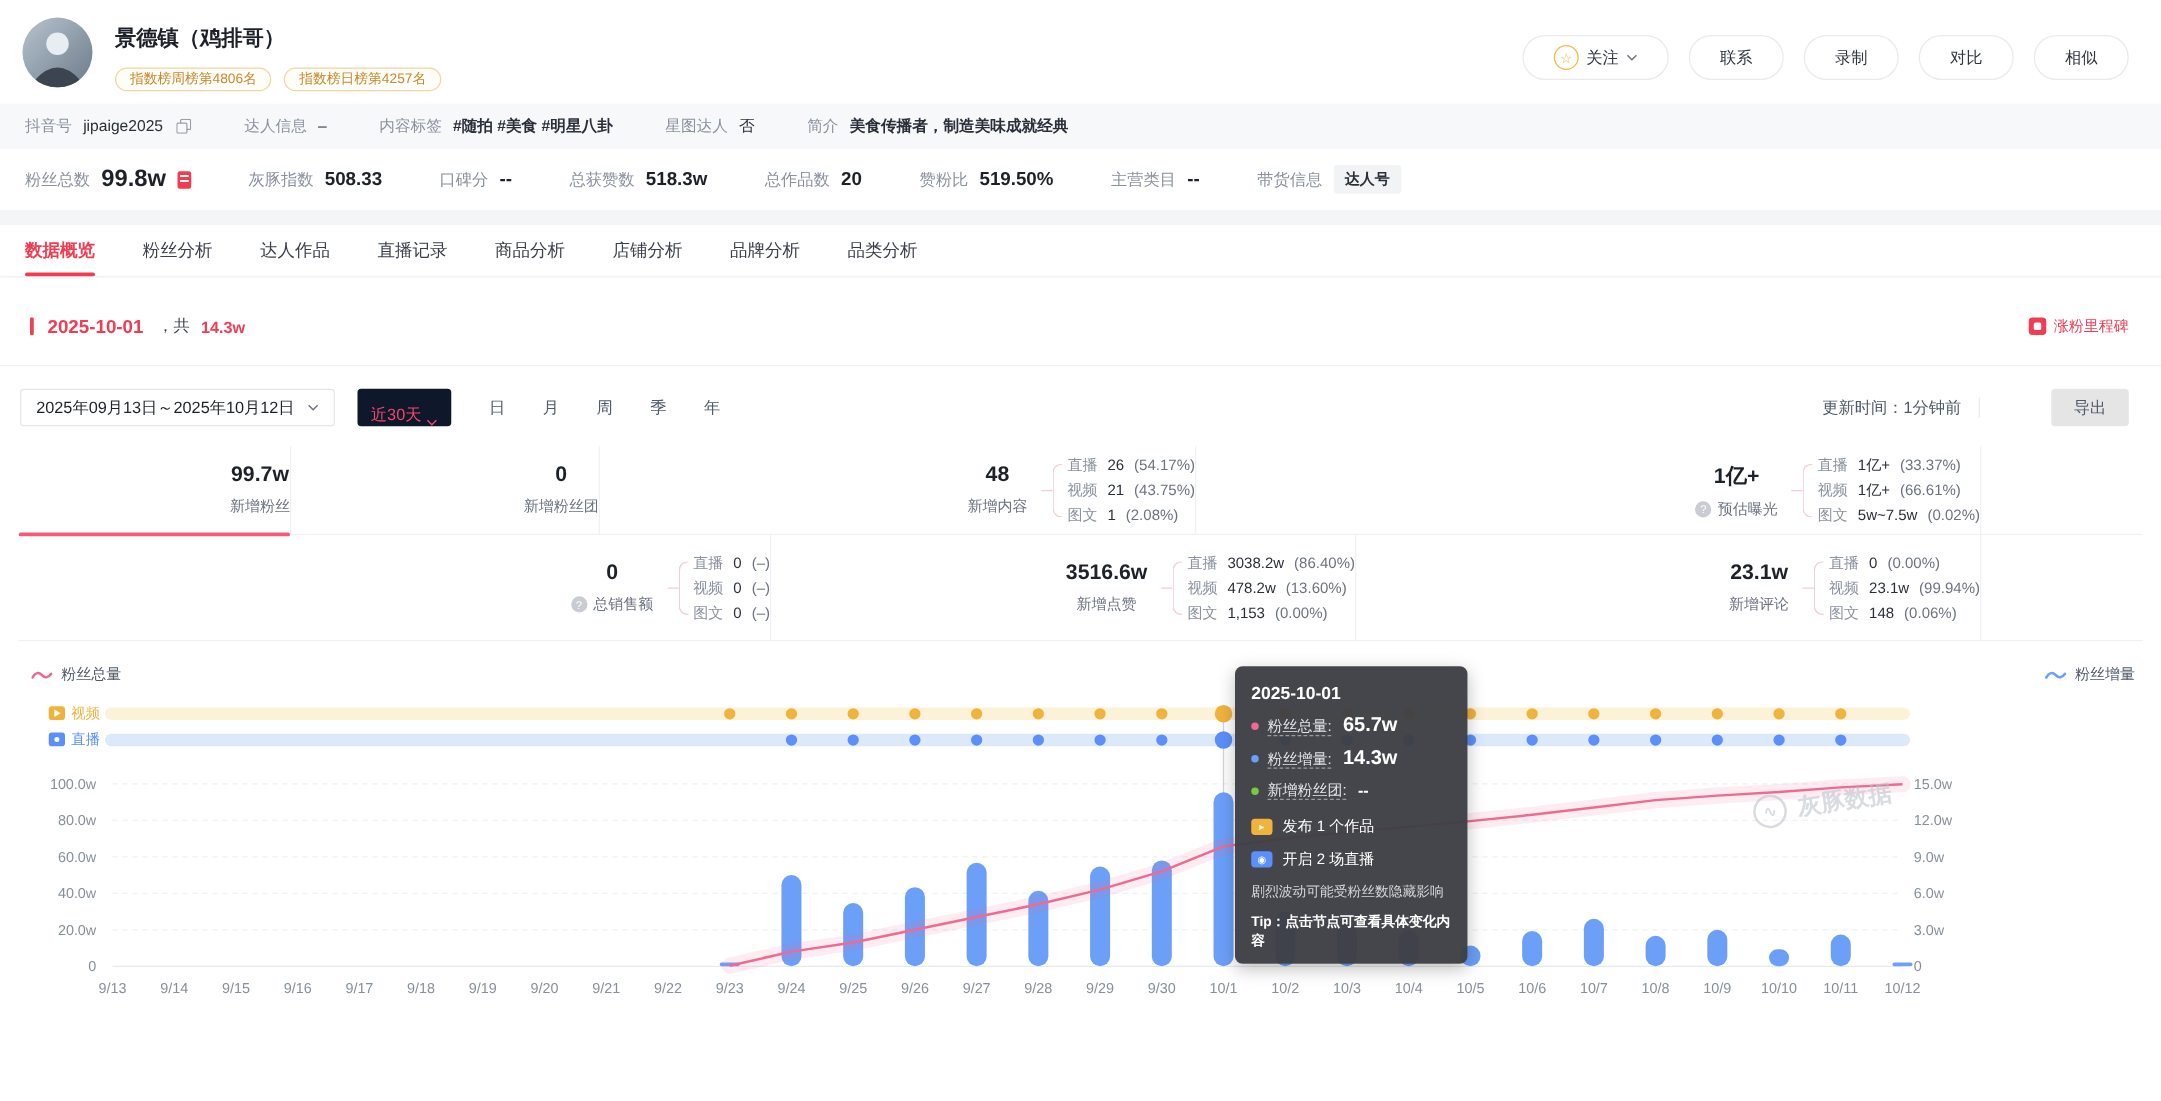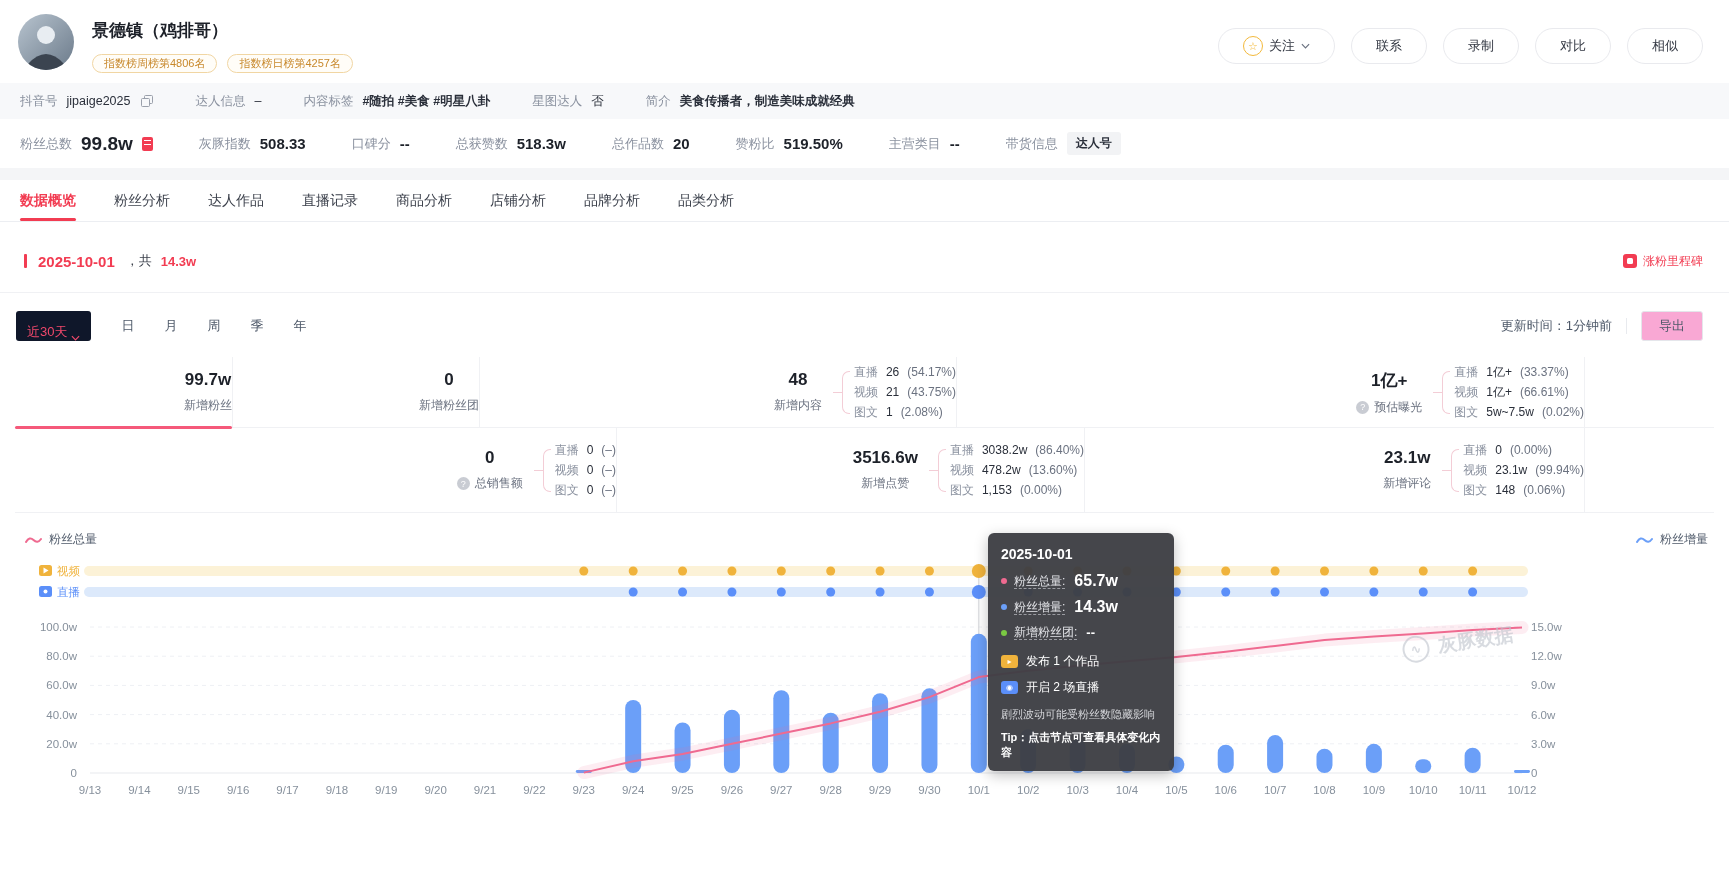--- a/index.html
+++ b/index.html
@@ -49,21 +49,21 @@
   .ms-ic::after{content:'';position:absolute;left:4px;top:4px;width:6px;height:6px;background:#fff;border-radius:1.5px;}
   .hr{height:1px;background:#f0f1f4;}
   
   .filter{display:flex;align-items:center;gap:18px;padding:18px 26px 12px 16px;}
   .date-box{border:1px solid #e5e6eb;border-radius:3px;height:30px;display:flex;align-items:center;gap:10px;padding:0 12px;font-size:13px;color:#1d2129;cursor:pointer;}
   .quick{background:#0f172a;color:#f0486b;border-radius:3px;height:30px;display:flex;align-items:flex-end;padding:0 11px;font-size:13px;gap:4px;cursor:pointer;}
   .units{display:flex;gap:30px;font-size:13px;color:#4e5969;margin-left:12px;}
   .unit{cursor:pointer;}
   .filter-right{margin-left:auto;display:flex;align-items:center;gap:14px;font-size:13px;color:#4e5969;}
   .vdiv{width:1px;height:16px;background:#e8eaee;}
-  .export-btn{border:1px solid #e5e6eb;border-radius:3px;height:30px;padding:0 17px;display:flex;align-items:center;cursor:pointer;color:#4e5969;background:#f9a8d4;font-size:13px;}
+  .export-btn{border:1px solid #e5e6eb;border-radius:3px;height:30px;padding:0 17px;display:flex;align-items:center;cursor:pointer;color:#4e5969;background:#e5e5e5;font-size:13px;margin-left:43px;}
   
   .cards{margin:4px 15px 0 15px;border-bottom:1px solid #f0f1f4;}
   .crow{display:grid;border-bottom:1px solid #f0f1f4;}
   .crow.r1{grid-template-columns:218px 247px 477px 628px 1fr;}
   .crow.r2{grid-template-columns:602px 468px 500px 1fr;border-bottom:none;}
   .cell{display:flex;align-items:center;justify-content:flex-end;gap:18px;position:relative;border-right:1px solid #f0f1f4;}
   .crow.r1 .cell{height:70px;}
   .crow.r2 .cell{height:84px;}
   .cell.filler{border-right:none;}
   .cell.active::after{content:'';position:absolute;left:0;right:0;bottom:-2px;height:3px;background:#f5597a;border-radius:2px;z-index:2;}
@@ -219,20 +219,26 @@
     </div>
     <div class="milestone">
       <span class="ms-ic"></span>
       <span>涨粉里程碑</span>
     </div>
   </div>
 
   <div class="hr"></div>
 
   <div class="filter">
+    <div class="date-box">
+      <span>2025年09月13日～2025年10月12日</span>
+      <svg class="chev" viewBox="0 0 10 6">
+          <path d="M1 1 L5 5 L9 1" stroke="#6b7280" fill="none" stroke-width="1.3"></path>
+        </svg>
+    </div>
     <div class="quick">
       <span>近30天</span>
       <svg class="chev" viewBox="0 0 10 6">
           <path d="M1 1 L5 5 L9 1" stroke="#f0486b" fill="none" stroke-width="1.3"></path>
         </svg>
     </div>
     <div class="units">
       <span class="unit">日</span>
       <span class="unit">月</span>
       <span class="unit">周</span>

